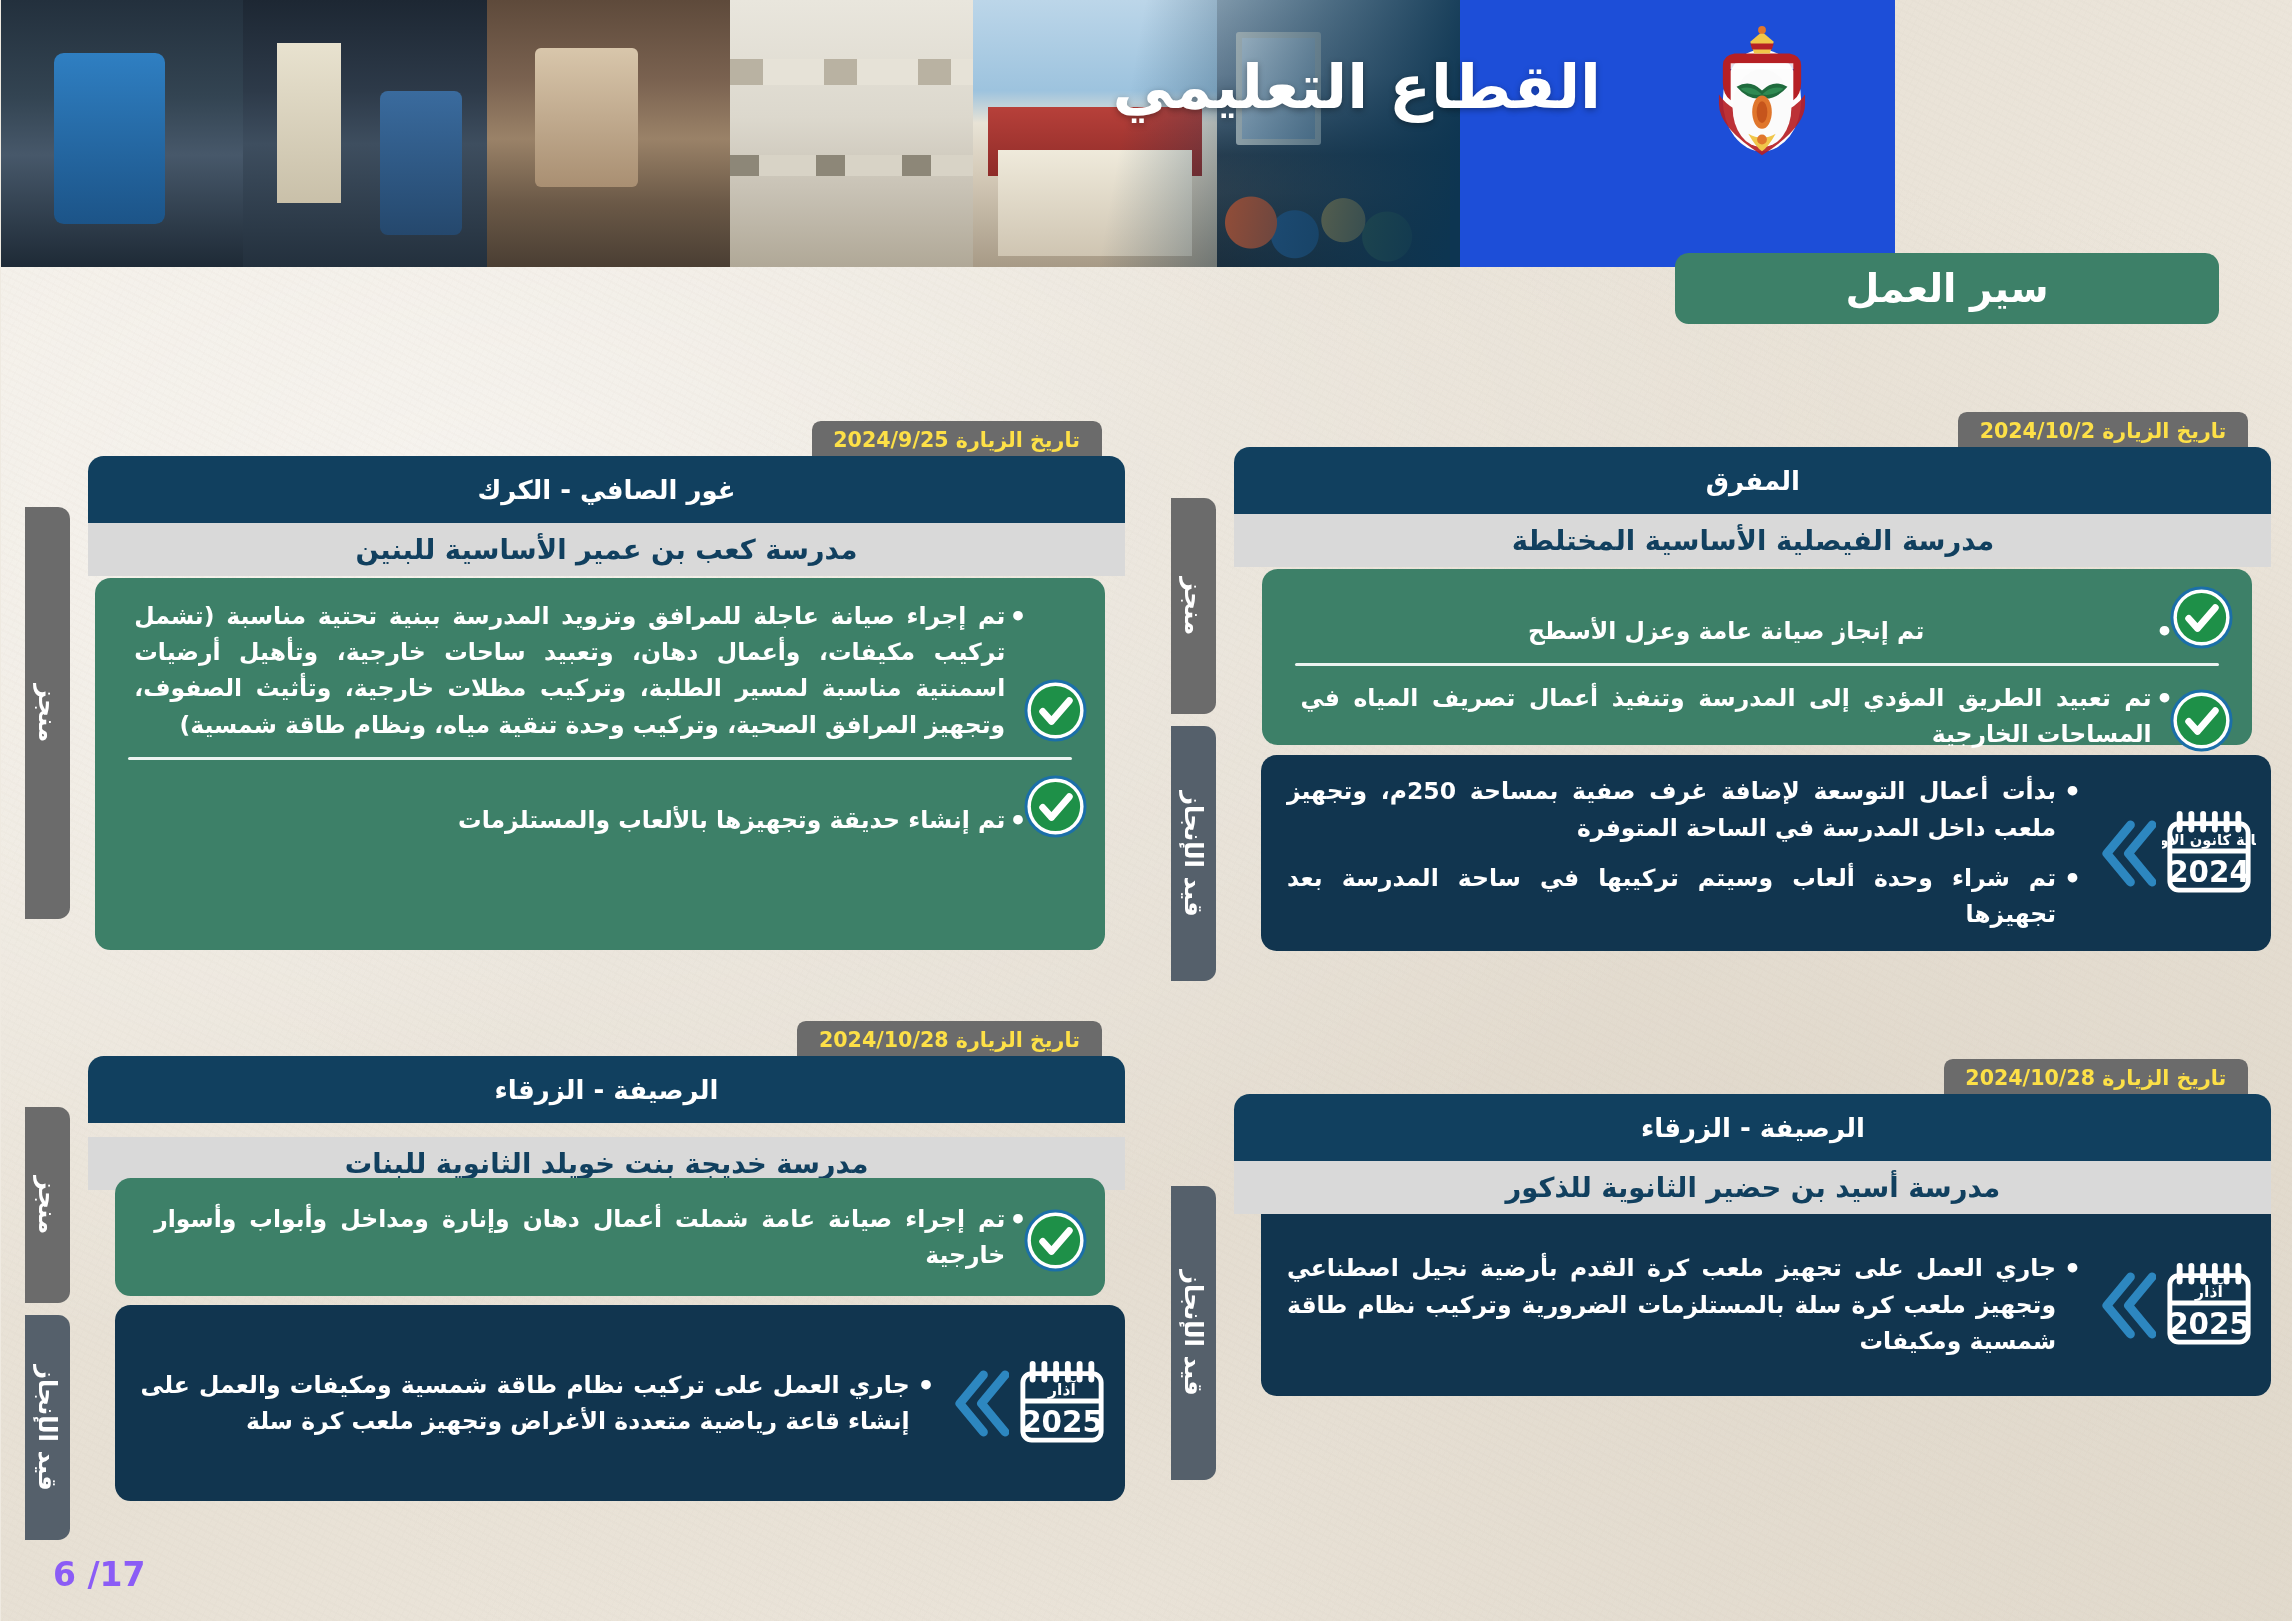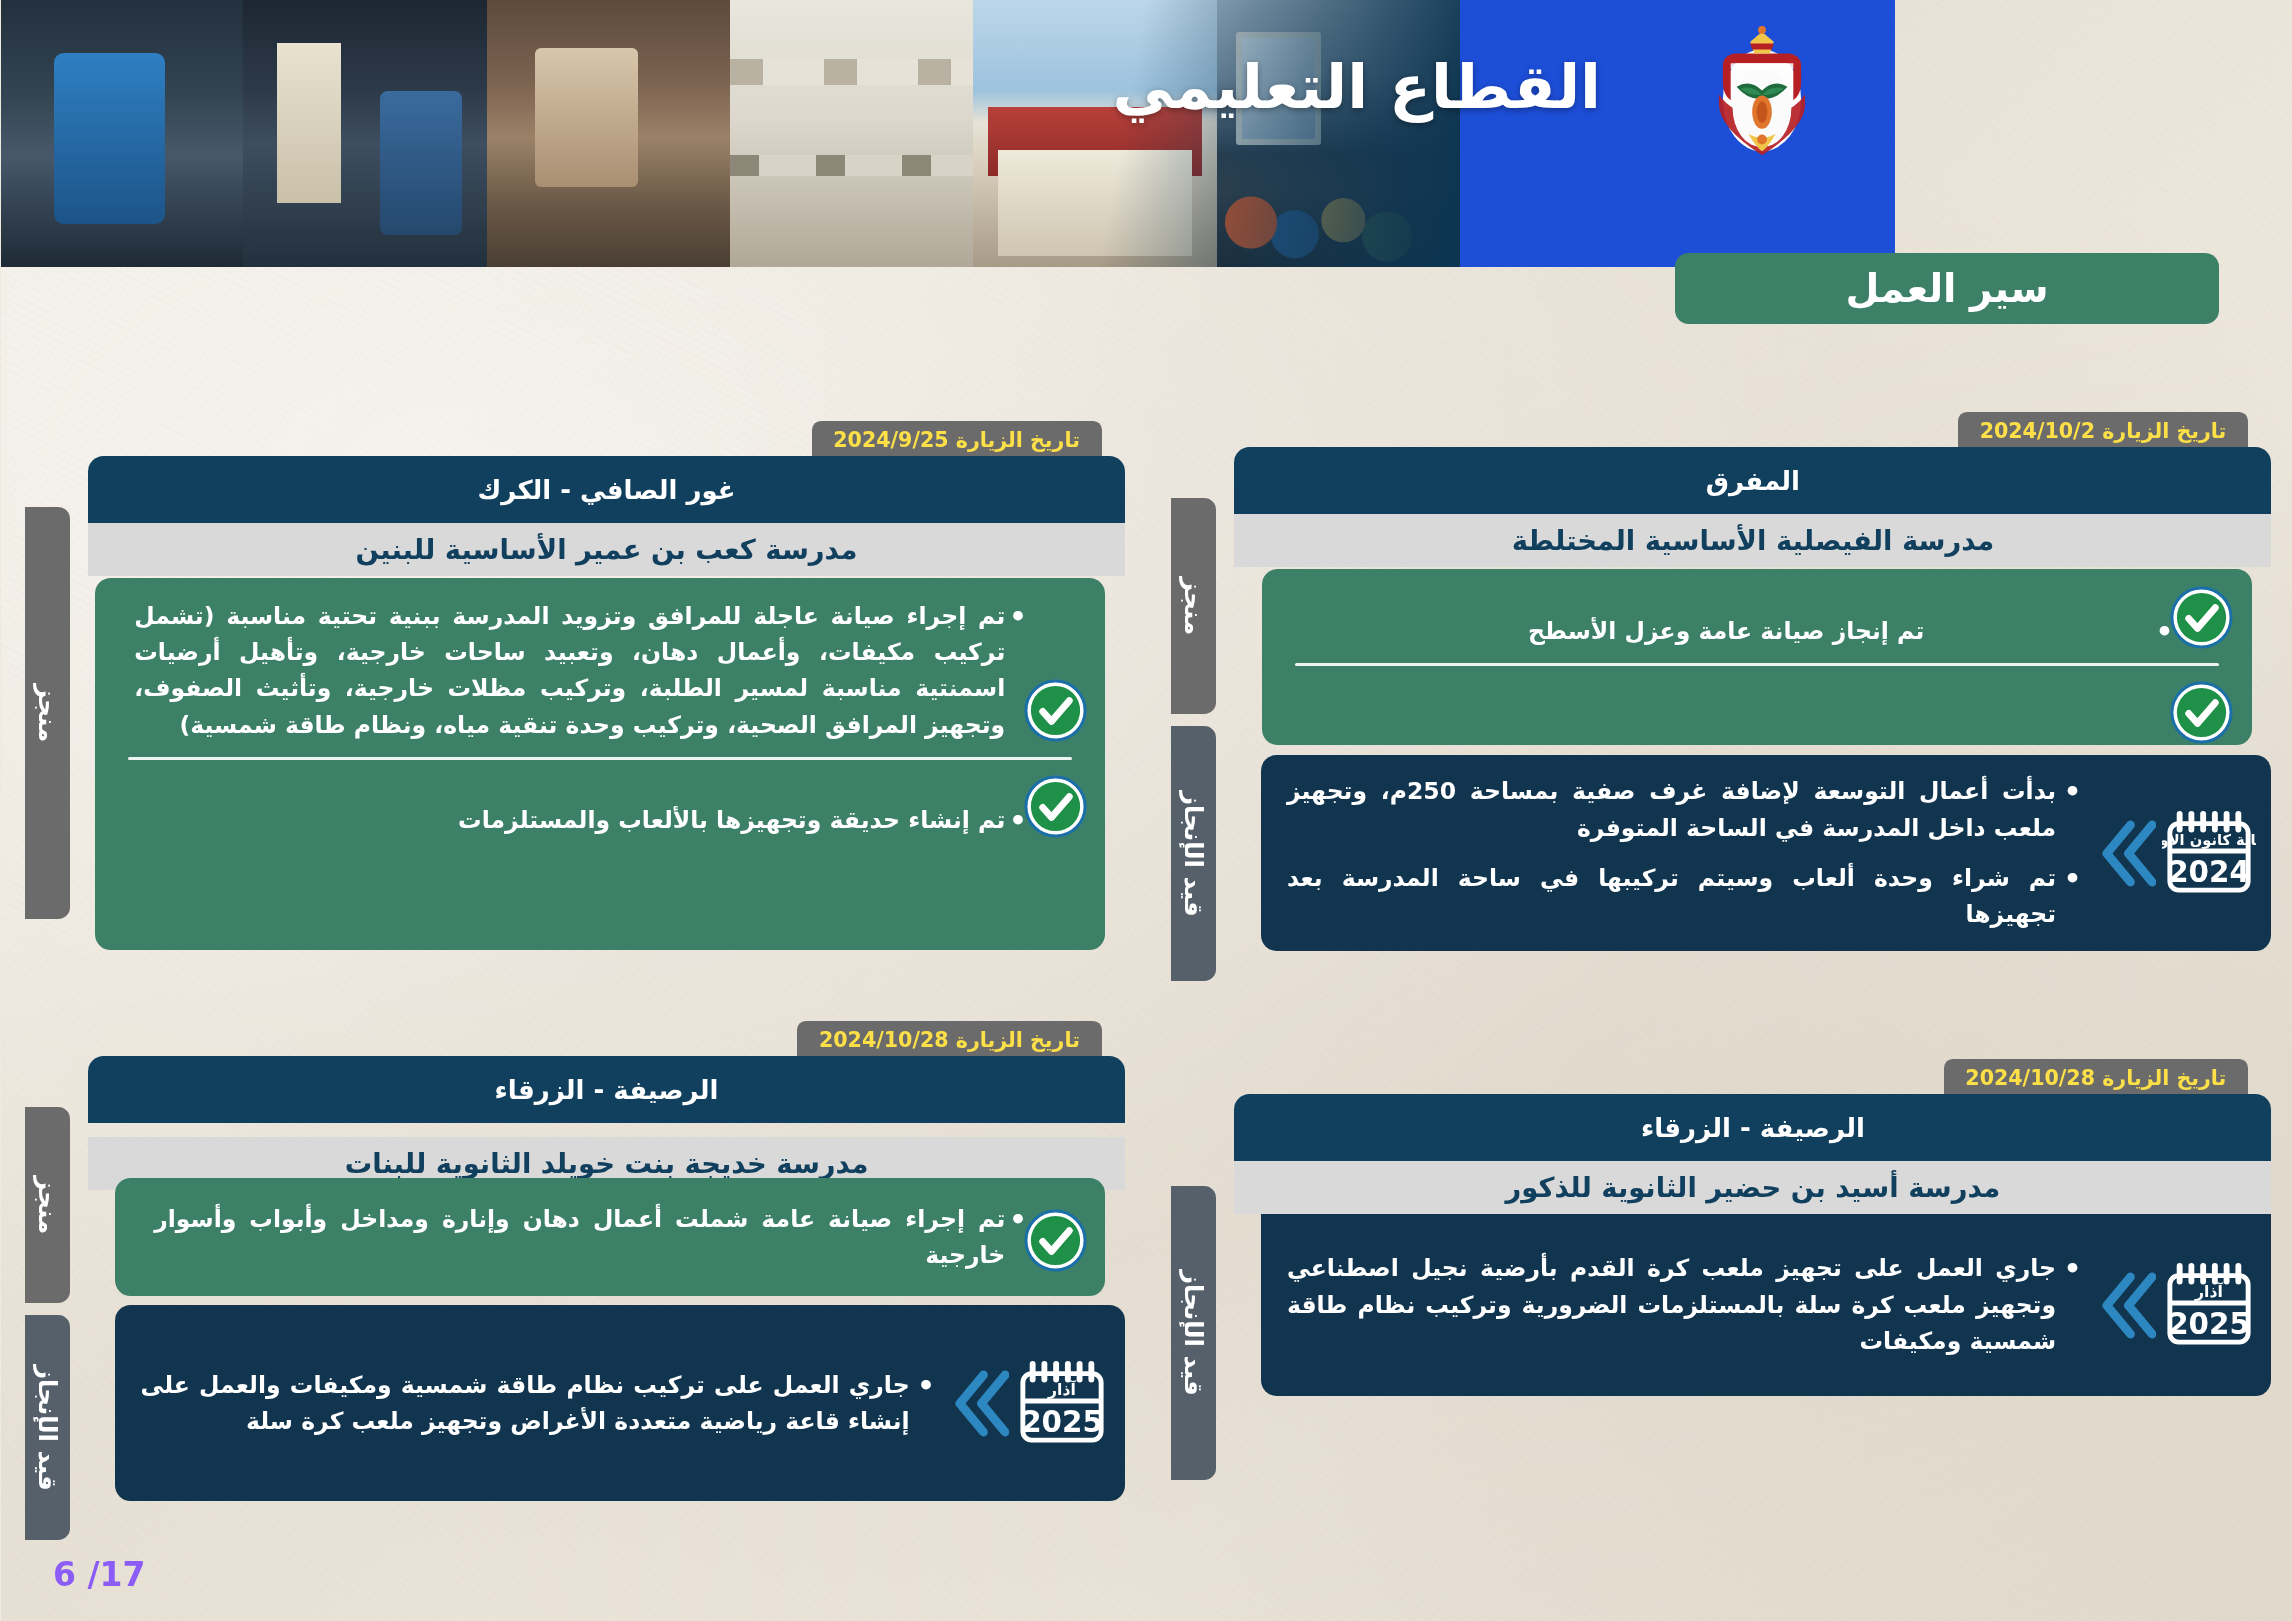--- a/index.html
+++ b/index.html
@@ -445,20 +445,21 @@
     <div class="divider"></div>
 
     <div class="bullet-row">
       <span class="check-icon">
         <svg viewBox="0 0 66 66" width="65" height="65">
           <circle cx="33" cy="33" r="30" fill="#ffffff" stroke="#1b6fa8" stroke-width="3"></circle>
           <circle cx="33" cy="33" r="25" fill="#1e9048"></circle>
           <path d="M20 34 L29 44 L47 23" fill="none" stroke="#ffffff" stroke-width="7" stroke-linecap="round" stroke-linejoin="round"></path>
         </svg>
       </span>
+      <div class="bullet-text" style="margin-left:29px;">تم تعبيد الطريق المؤدي إلى المدرسة وتنفيذ أعمال تصريف المياه في المساحات الخارجية</div>
     </div>
   </div>
 
   <div class="dark-box" style="top:343px; right:0; width:1010px; height:196px;
               display:flex; align-items:center; padding:11.8px 0;">
 
     <div class="cal-block">
       <span class="cal-icon">
         <svg viewBox="0 0 96 92" width="94" height="90">
           <rect x="8" y="16" width="80" height="68" rx="9" fill="none" stroke="#ffffff" stroke-width="5"></rect>

